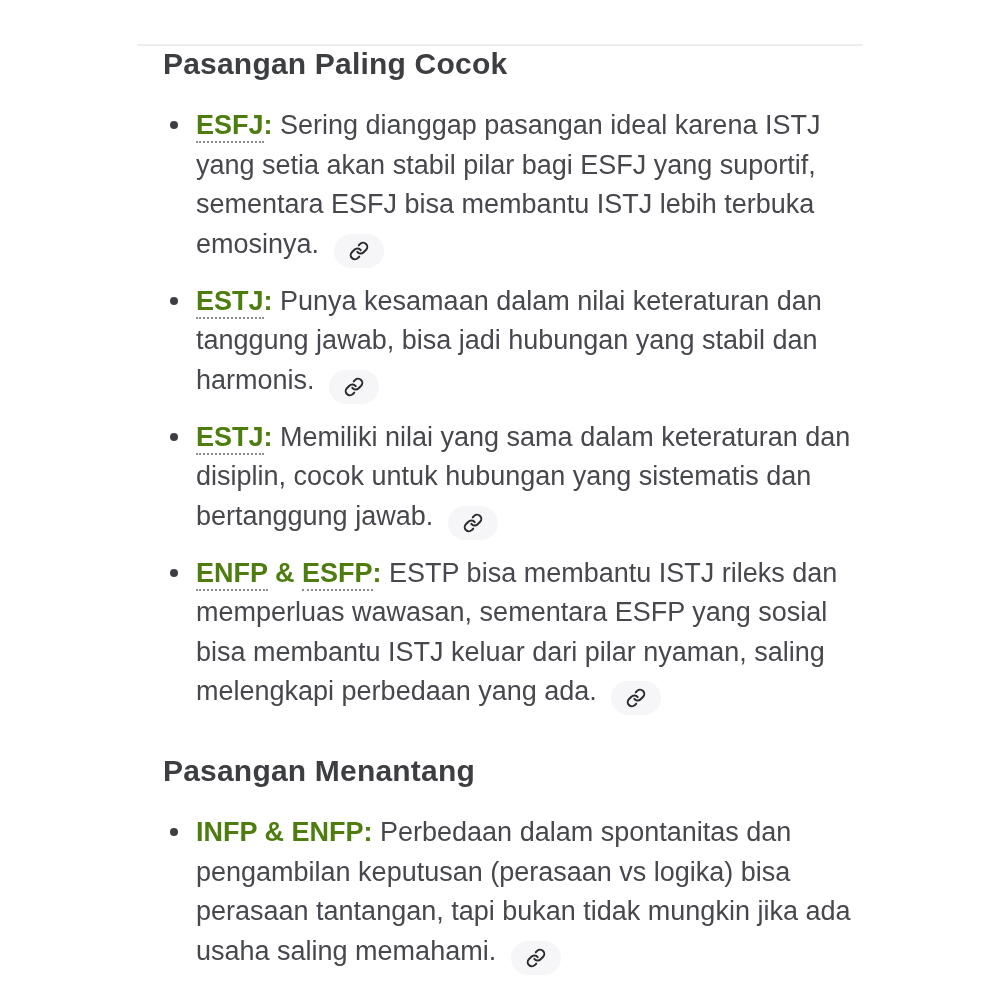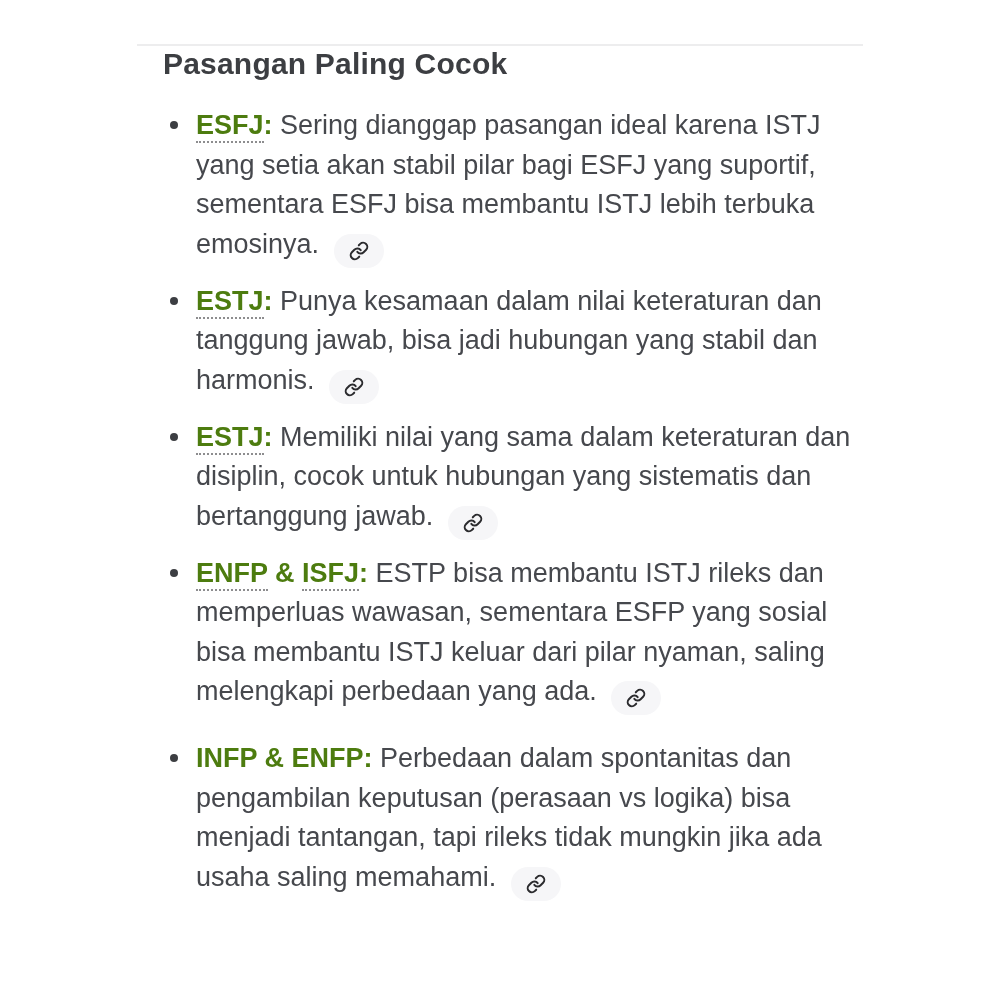--- a/index.html
+++ b/index.html
@@ -91,31 +91,32 @@
               <path d="M10 13a5 5 0 0 0 7.54.54l3-3a5 5 0 0 0-7.07-7.07l-1.72 1.71"></path>
               <path d="M14 11a5 5 0 0 0-7.54-.54l-3 3a5 5 0 0 0 7.07 7.07l1.71-1.71"></path>
             </svg>
           </span></li>
         <li><span class="term"><span class="dotted">ESTJ</span><span>:</span></span><span> Memiliki nilai yang sama dalam keteraturan dan disiplin, cocok untuk hubungan yang sistematis dan bertanggung jawab.</span> <span class="chip">
             <svg width="20" height="20" viewBox="0 0 24 24" fill="none" stroke="#2b2b2e" stroke-width="2.4" stroke-linecap="round" stroke-linejoin="round">
               <path d="M10 13a5 5 0 0 0 7.54.54l3-3a5 5 0 0 0-7.07-7.07l-1.72 1.71"></path>
               <path d="M14 11a5 5 0 0 0-7.54-.54l-3 3a5 5 0 0 0 7.07 7.07l1.71-1.71"></path>
             </svg>
           </span></li>
-        <li><span class="term"><span class="dotted">ENFP</span><span> &amp; </span><span class="dotted">ISFJ</span><span>:</span></span><span> ESTP bisa membantu ISTJ rileks dan memperluas wawasan, sementara ESFP yang sosial bisa membantu ISTJ keluar dari pilar nyaman, saling melengkapi perbedaan yang ada.</span> <span class="chip">
+        <li><span class="term"><span class="dotted">ENFP</span><span> &amp; </span><span class="dotted">ESFP</span><span>:</span></span><span> ESTP bisa membantu ISTJ rileks dan memperluas wawasan, sementara ESFP yang sosial bisa membantu ISTJ keluar dari pilar nyaman, saling melengkapi perbedaan yang ada.</span> <span class="chip">
             <svg width="20" height="20" viewBox="0 0 24 24" fill="none" stroke="#2b2b2e" stroke-width="2.4" stroke-linecap="round" stroke-linejoin="round">
               <path d="M10 13a5 5 0 0 0 7.54.54l3-3a5 5 0 0 0-7.07-7.07l-1.72 1.71"></path>
               <path d="M14 11a5 5 0 0 0-7.54-.54l-3 3a5 5 0 0 0 7.07 7.07l1.71-1.71"></path>
             </svg>
           </span></li>
       </ul>
 
+    <h2 class="section-title second">Pasangan Menantang</h2>
 
     <ul class="item-list">
-        <li><span class="term"><span>INFP &amp; ENFP:</span></span><span> Perbedaan dalam spontanitas dan pengambilan keputusan (perasaan vs logika) bisa menjadi tantangan, tapi rileks tidak mungkin jika ada usaha saling memahami.</span> <span class="chip">
+        <li><span class="term"><span>INFP &amp; ENFP:</span></span><span> Perbedaan dalam spontanitas dan pengambilan keputusan (perasaan vs logika) bisa perasaan tantangan, tapi bukan tidak mungkin jika ada usaha saling memahami.</span> <span class="chip">
             <svg width="20" height="20" viewBox="0 0 24 24" fill="none" stroke="#2b2b2e" stroke-width="2.4" stroke-linecap="round" stroke-linejoin="round">
               <path d="M10 13a5 5 0 0 0 7.54.54l3-3a5 5 0 0 0-7.07-7.07l-1.72 1.71"></path>
               <path d="M14 11a5 5 0 0 0-7.54-.54l-3 3a5 5 0 0 0 7.07 7.07l1.71-1.71"></path>
             </svg>
           </span></li>
       </ul>
 
   </div>
 </div>
 

